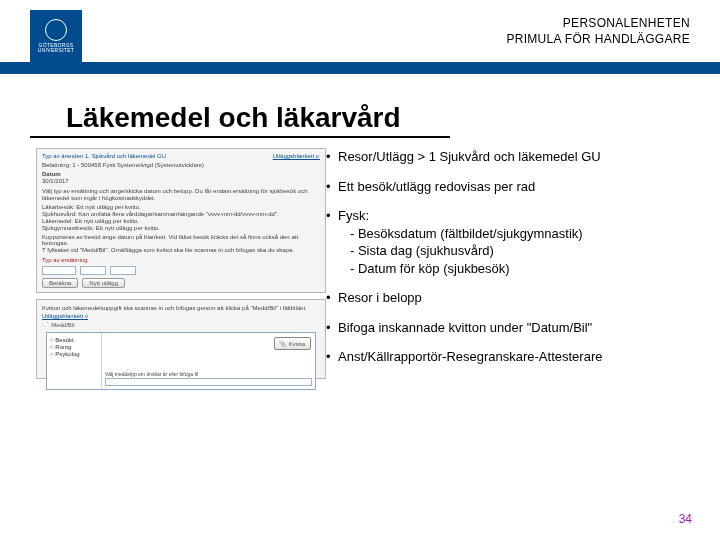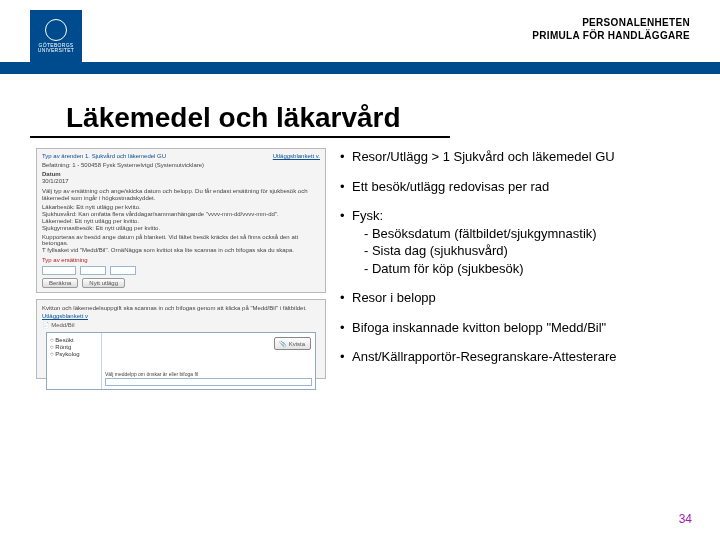--- a/index.html
+++ b/index.html
@@ -42,22 +42,22 @@
   }
   .logo-text {
     font-size: 5px;
     letter-spacing: 0.3px;
     text-align: center;
     line-height: 1.1;
   }
   .header-right {
     margin-left: auto;
     text-align: right;
-    font-size: 10px;
-    font-weight: bold;
+    font-size: 12px;
+    font-weight: normal;
     letter-spacing: 0.3px;
     line-height: 1.3;
     padding-top: 6px;
   }
   .divider {
     height: 12px;
     background: #004b8d;
     margin-top: 0;
   }
   .title {
@@ -65,21 +65,20 @@
     font-weight: bold;
     padding: 28px 0 2px 36px;
     border-bottom: 2px solid #000;
     margin: 0 30px 10px 30px;
     display: inline-block;
     width: 420px;
   }
   .content {
     display: flex;
     padding: 0 10px 0 36px;
-    gap: 14px;
   }
   .screenshot-col {
     width: 290px;
     flex-shrink: 0;
   }
   .shot {
     border: 1px solid #b9b9b9;
     background: #f4f4f4;
     font-size: 6px;
     color: #555;
@@ -233,21 +232,21 @@
   <ul class="bullets">
     <li>Resor/Utlägg &gt; 1 Sjukvård och läkemedel GU</li>
     <li>Ett besök/utlägg redovisas per rad</li>
     <li>
       <span>Fysk:</span>
       <div class="sub">- Besöksdatum (fältbildet/sjukgymnastik)</div>
       <div class="sub">- Sista dag (sjukhusvård)</div>
       <div class="sub">- Datum för köp (sjukbesök)</div>
     </li>
     <li>Resor i belopp</li>
-    <li>Bifoga inskannade kvitton belopp "Medd/Bil"</li>
+    <li>Bifoga inskannade kvitton under "Datum/Bil"</li>
     <li>Anst/Källrapportör-Resegranskare-Attesterare</li>
   </ul>
 
 </div>
 
 <div class="pagenum">34</div>
 
 
 
 

